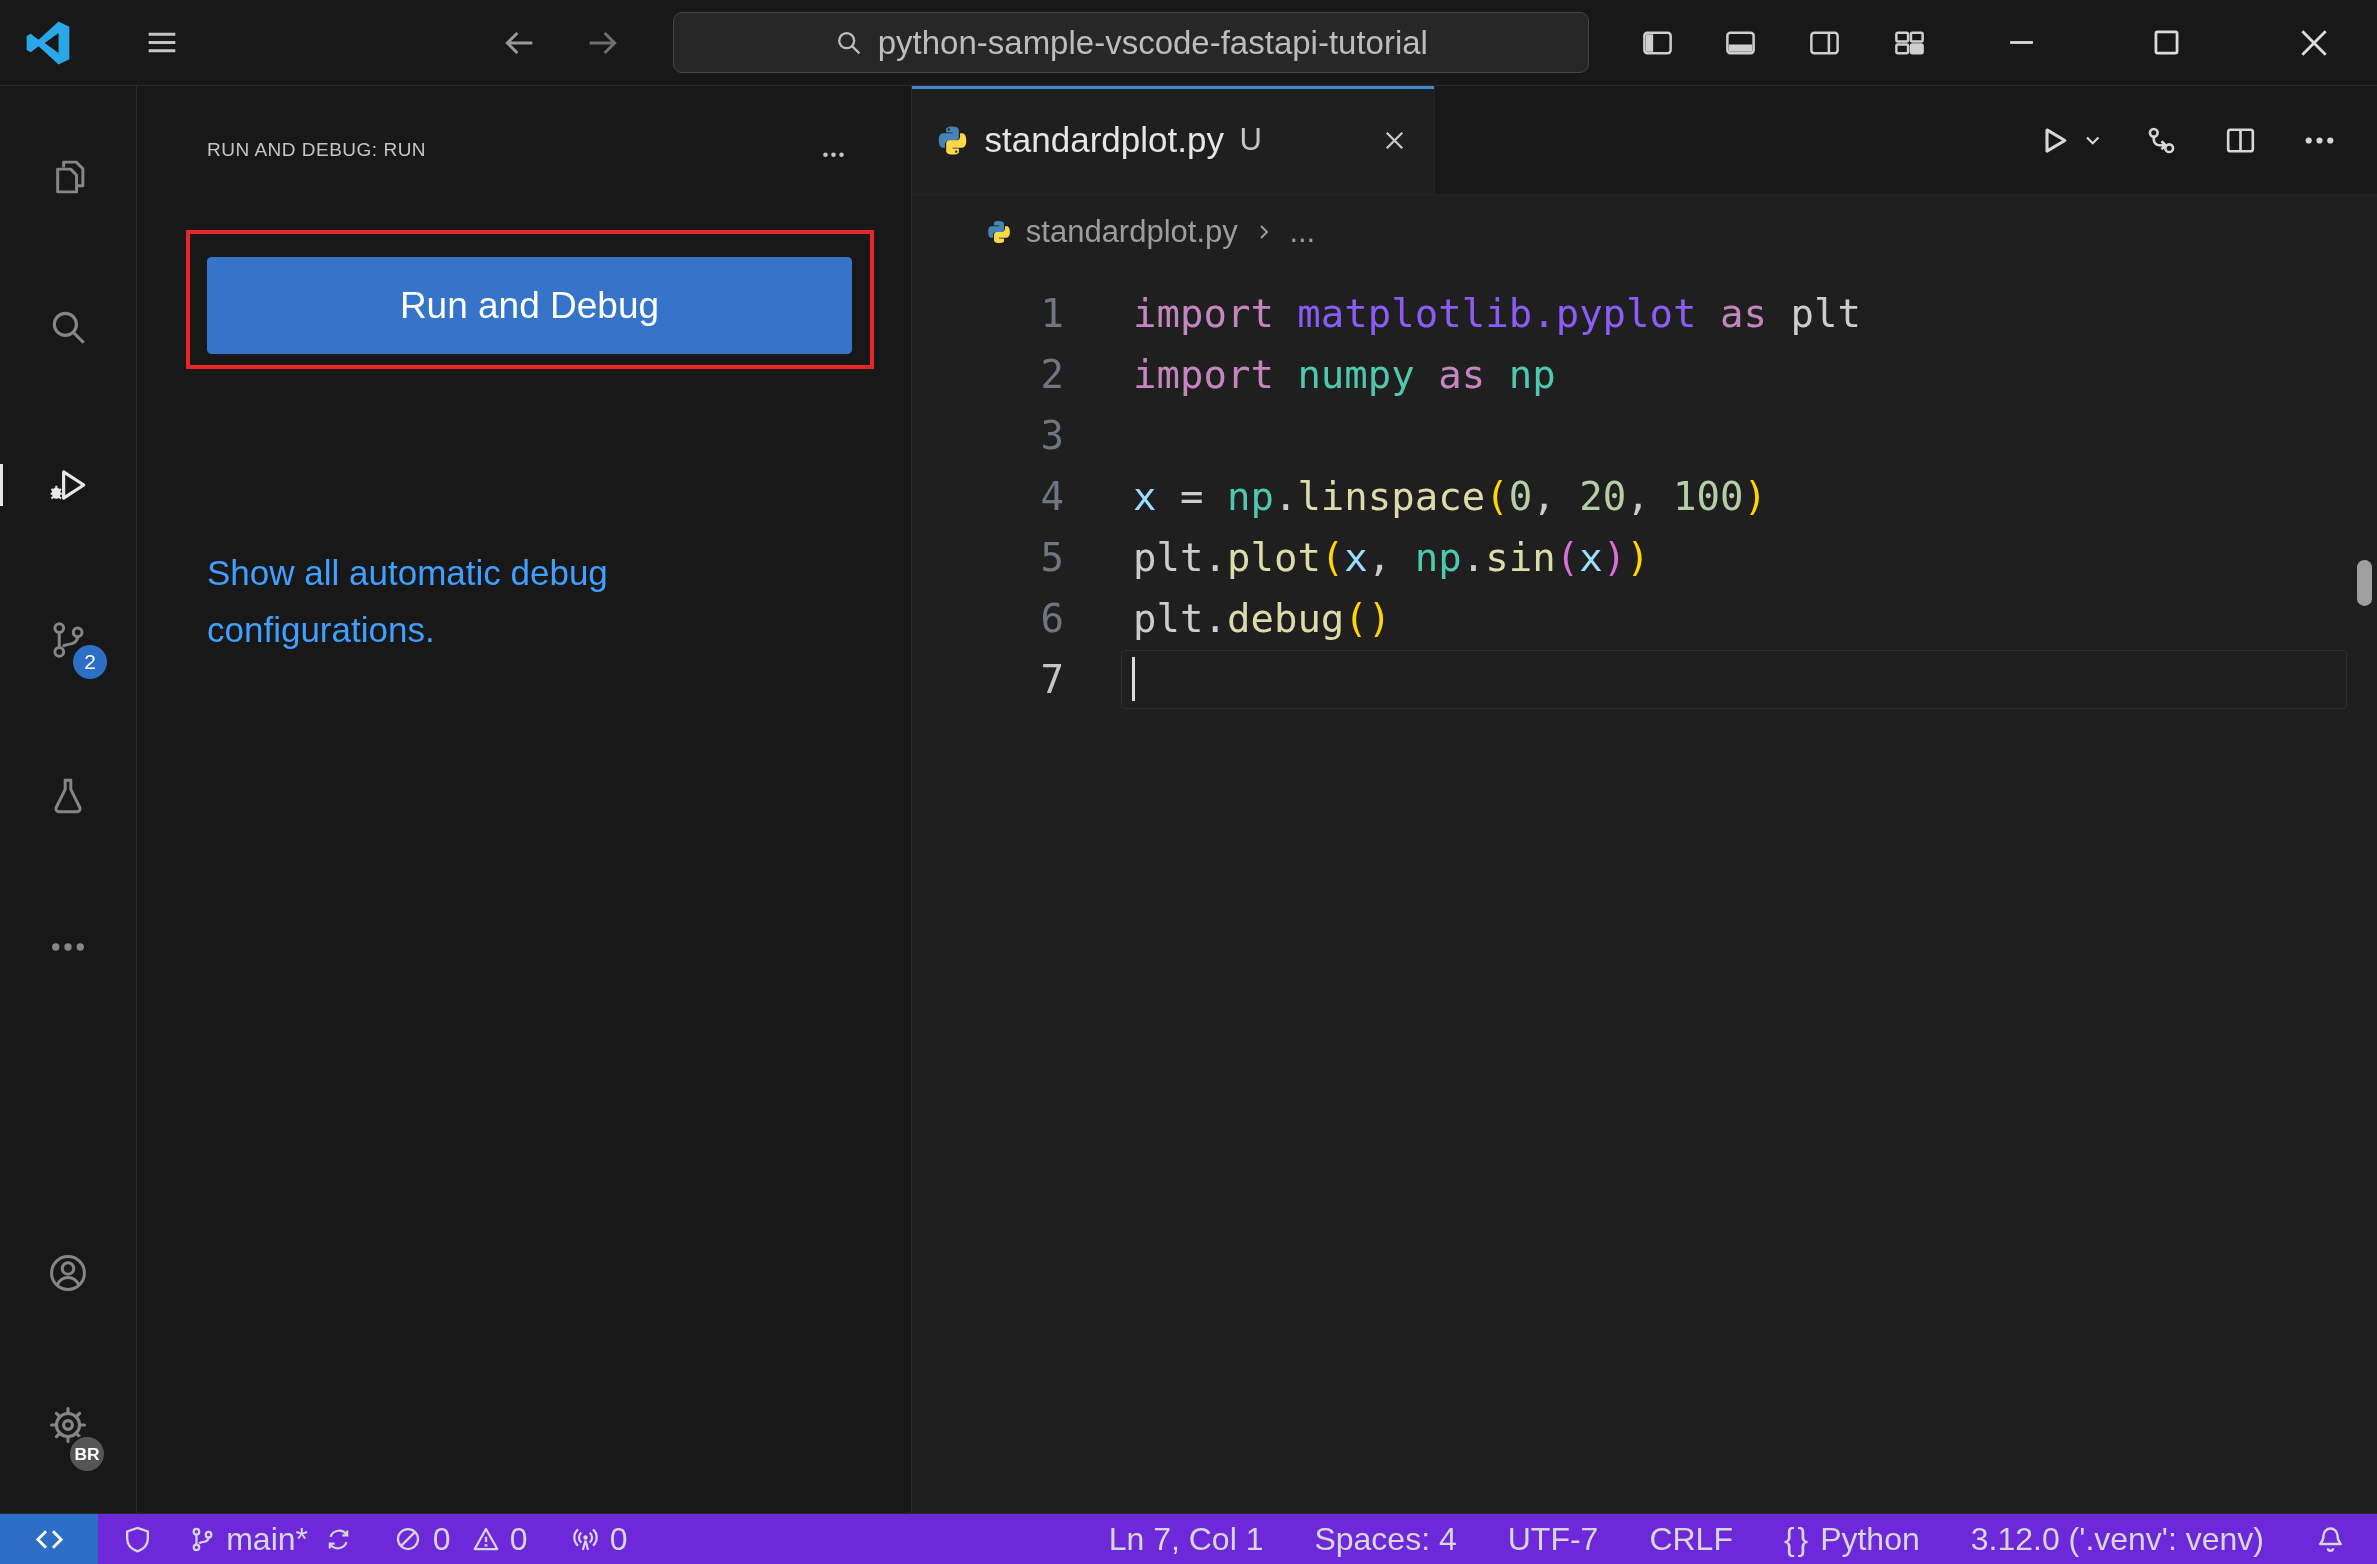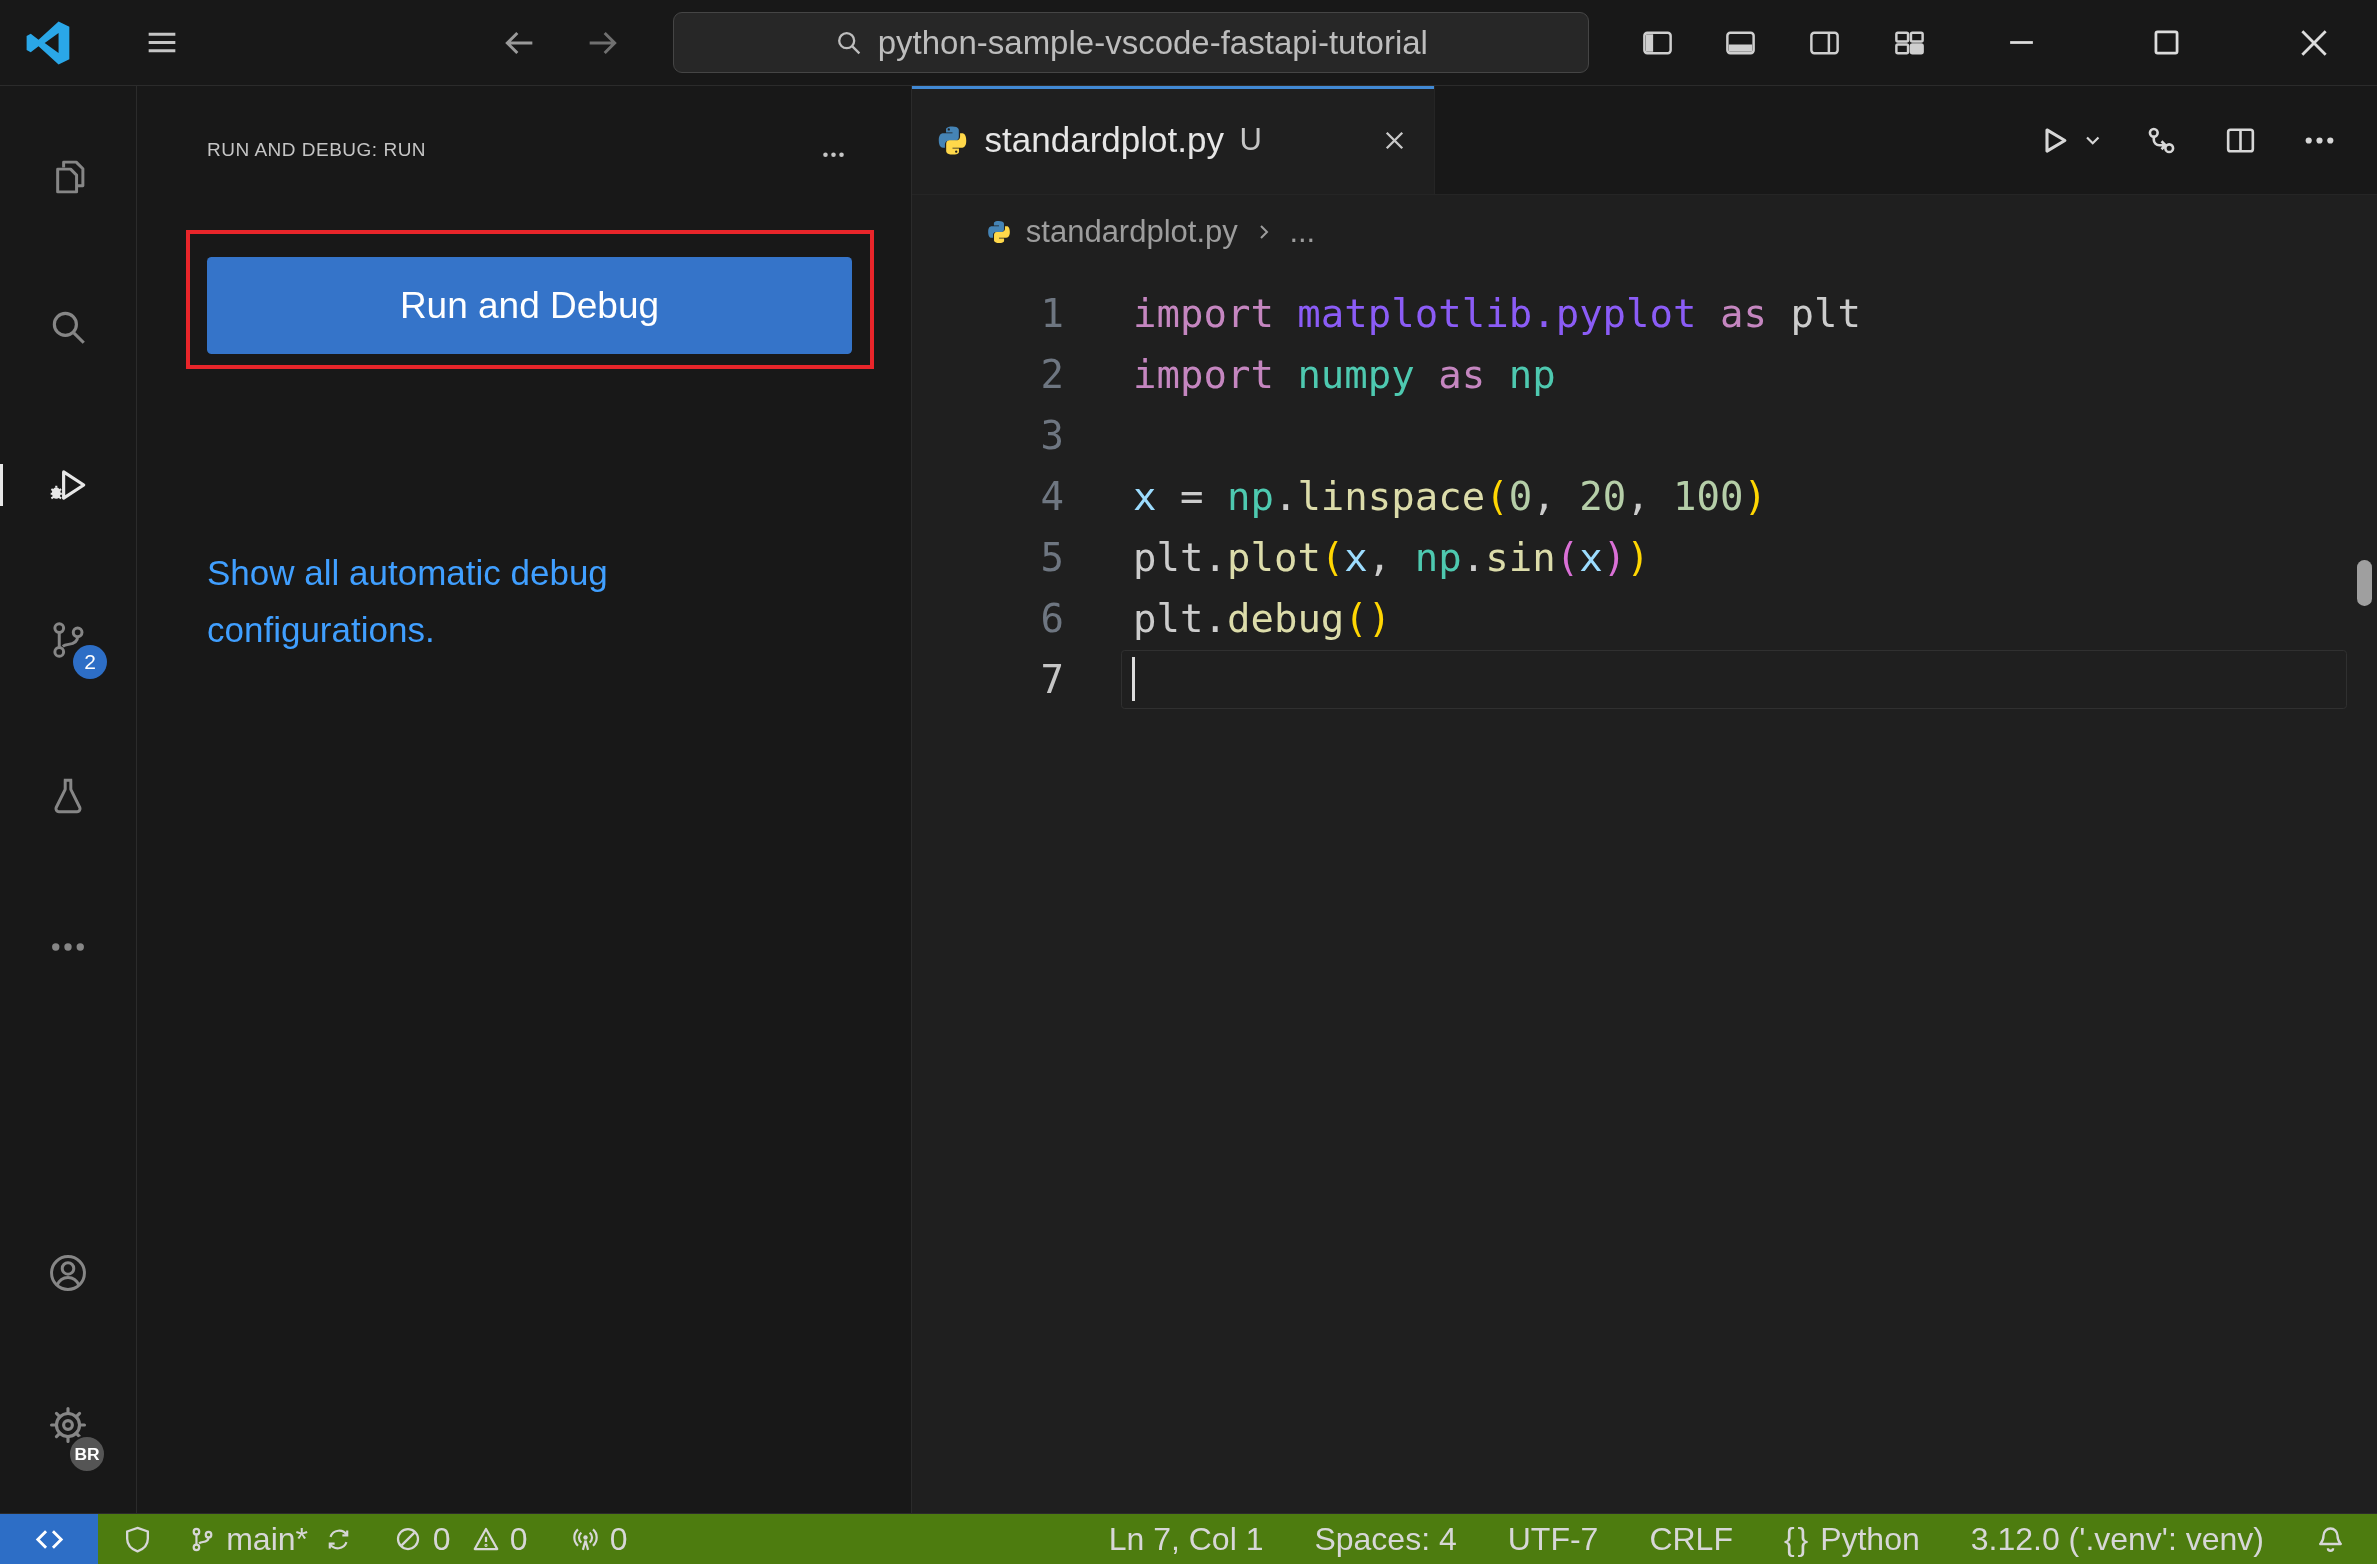--- a/index.html
+++ b/index.html
@@ -67,21 +67,21 @@
   .code-line{position:relative;display:flex;height:61px;line-height:61px;white-space:pre;}
   .gutter{flex:none;width:152px;text-align:right;color:#6e7681;}
   .line-content{padding-left:69px;}
   .code-line.current .gutter{color:#c6c6c6;}
   .code-line.current::before{content:"";position:absolute;left:209px;right:30px;top:0.9px;bottom:0.9px;
     border:1.8px solid #303030;border-radius:3.7px;}
   .cursor{position:absolute;left:220px;top:8.3px;width:2.8px;height:44px;background:#dcdcdc;}
   .scroll-thumb{position:absolute;right:5.5px;top:292px;width:14.7px;height:46px;background:#9f9f9f;border-radius:7.3px;}
 
   
-  .statusbar{height:51px;background:#4d7c0f;border-top:0.9px solid #2b2b2b;display:flex;align-items:center;
+  .statusbar{height:51px;background:#6d28d9;border-top:0.9px solid #2b2b2b;display:flex;align-items:center;
     font-size:32px;color:#d7d7d7;white-space:nowrap;}
   .sbi{display:flex;align-items:center;gap:9.2px;cursor:pointer;}
   .remote{width:98px;height:100%;background:#2d6ec6;color:#fff;justify-content:center;flex:none;}
   .trust{margin-left:24px;}
   .branchgrp{margin-left:35px;}
   .problems{margin-left:40px;}
   .ports{margin-left:42px;}
   .sb-right{margin-left:auto;display:flex;align-items:center;gap:51px;padding-right:31px;}
   .braces{letter-spacing:2.8px;}
   .sic{color:#d7d7d7;}

